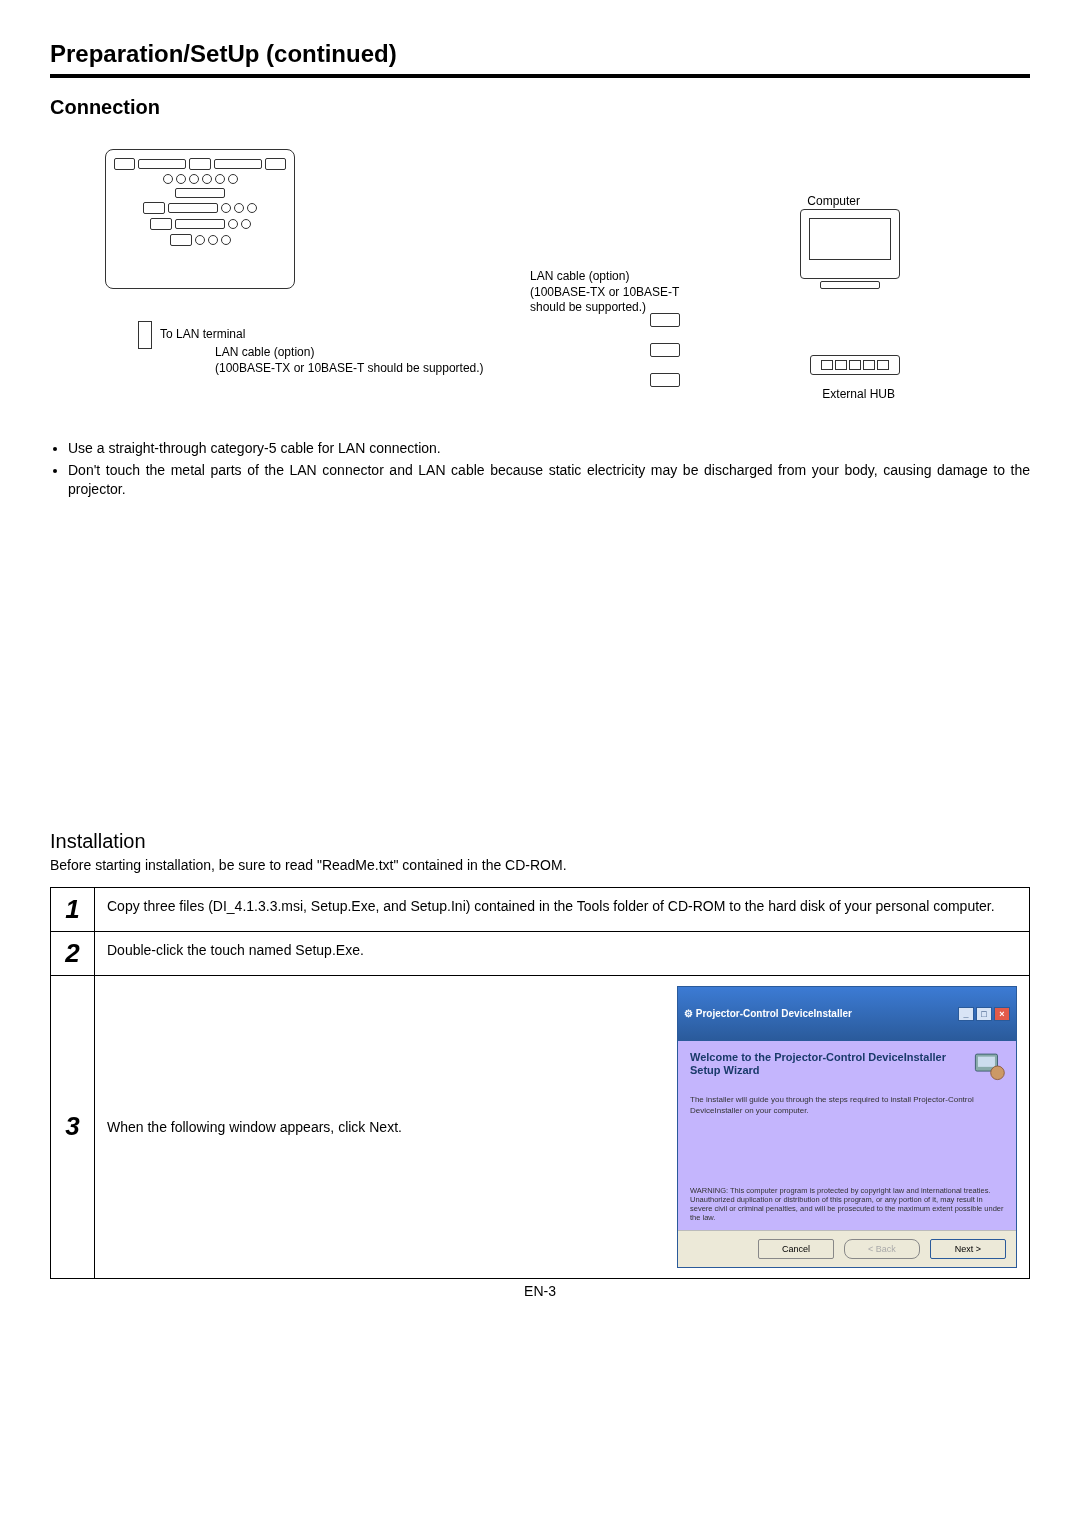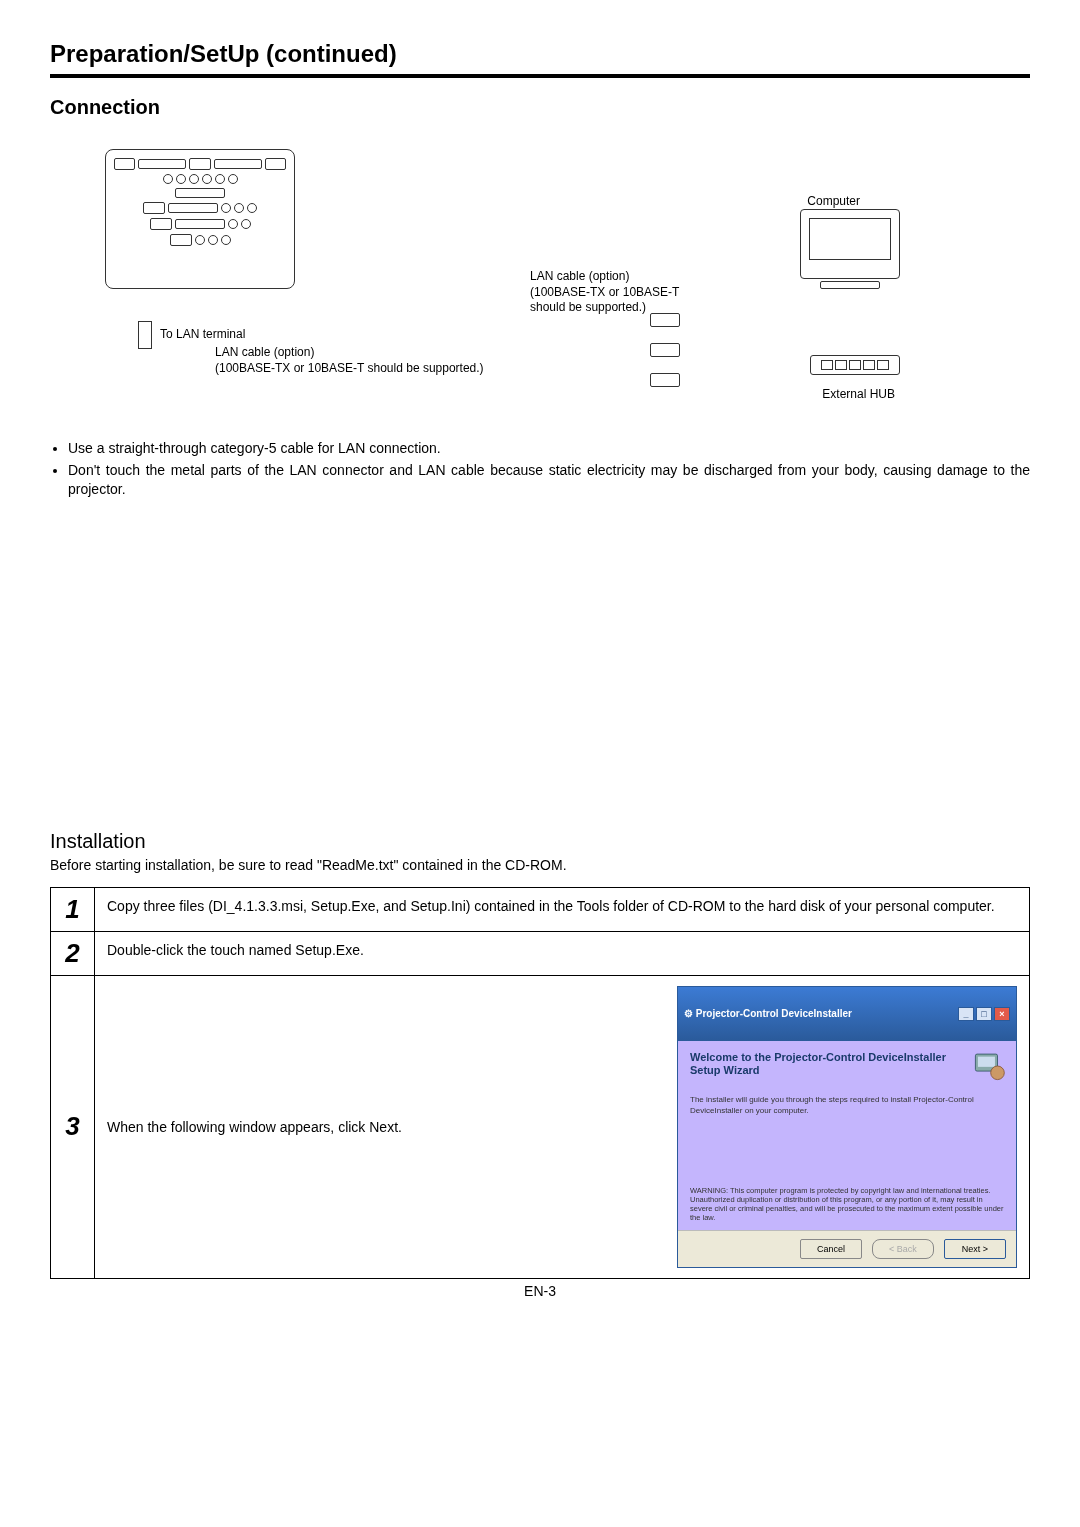--- a/index.html
+++ b/index.html
@@ -277,21 +277,21 @@
     }
     .wizard-footer {
       background: #ece9d8;
       padding: 8px 10px;
       display: flex;
       justify-content: flex-end;
       gap: 10px;
       border-top: 1px solid #bbb;
     }
     .wiz-btn {
-      width: 62px;
+      width: 76px;
       height: 20px;
       font-size: 9px;
       border: 1px solid #888;
       background: #ece9d8;
       border-radius: 2px;
     }
     .wiz-btn.disabled { color: #aaa; border-radius: 8px; }
     .wiz-btn.primary { border: 1px solid #2a5a9a; }
     .page-num {
       text-align: center;

